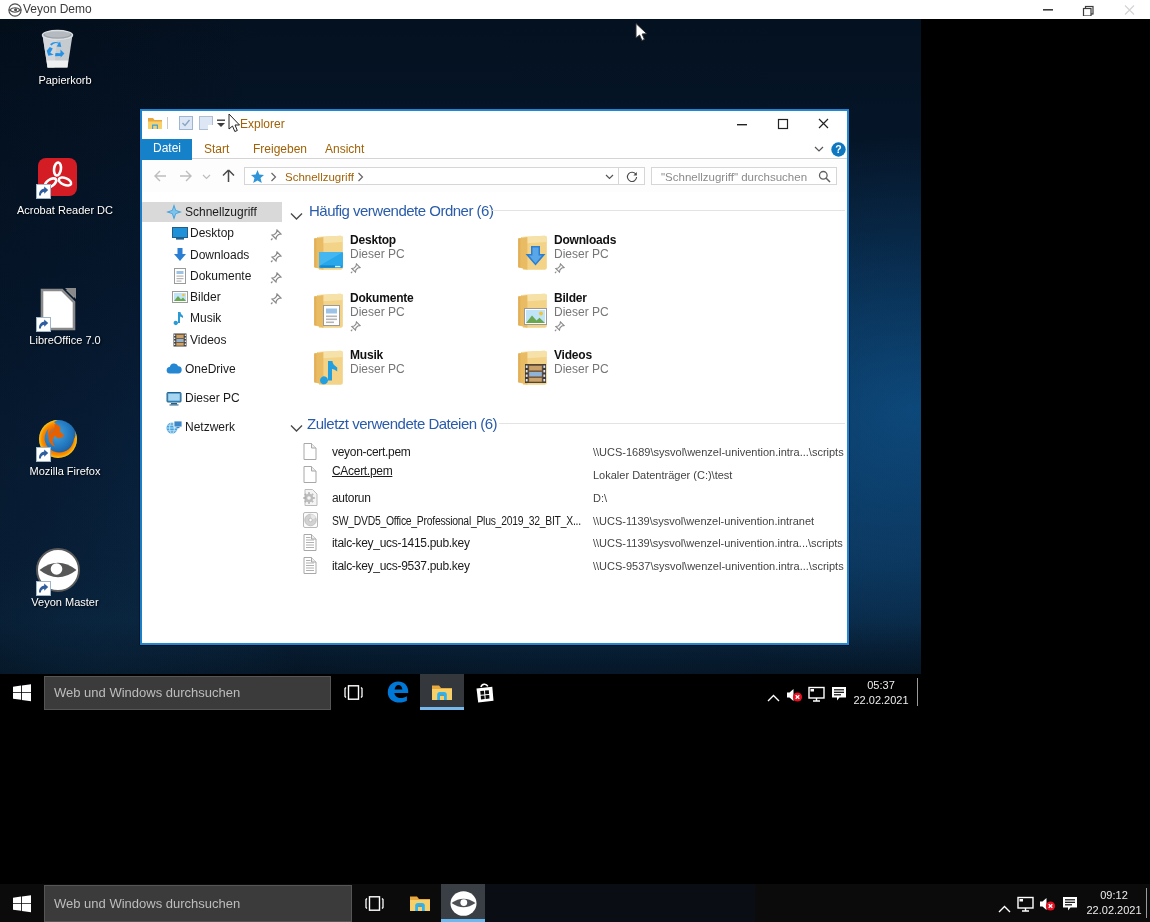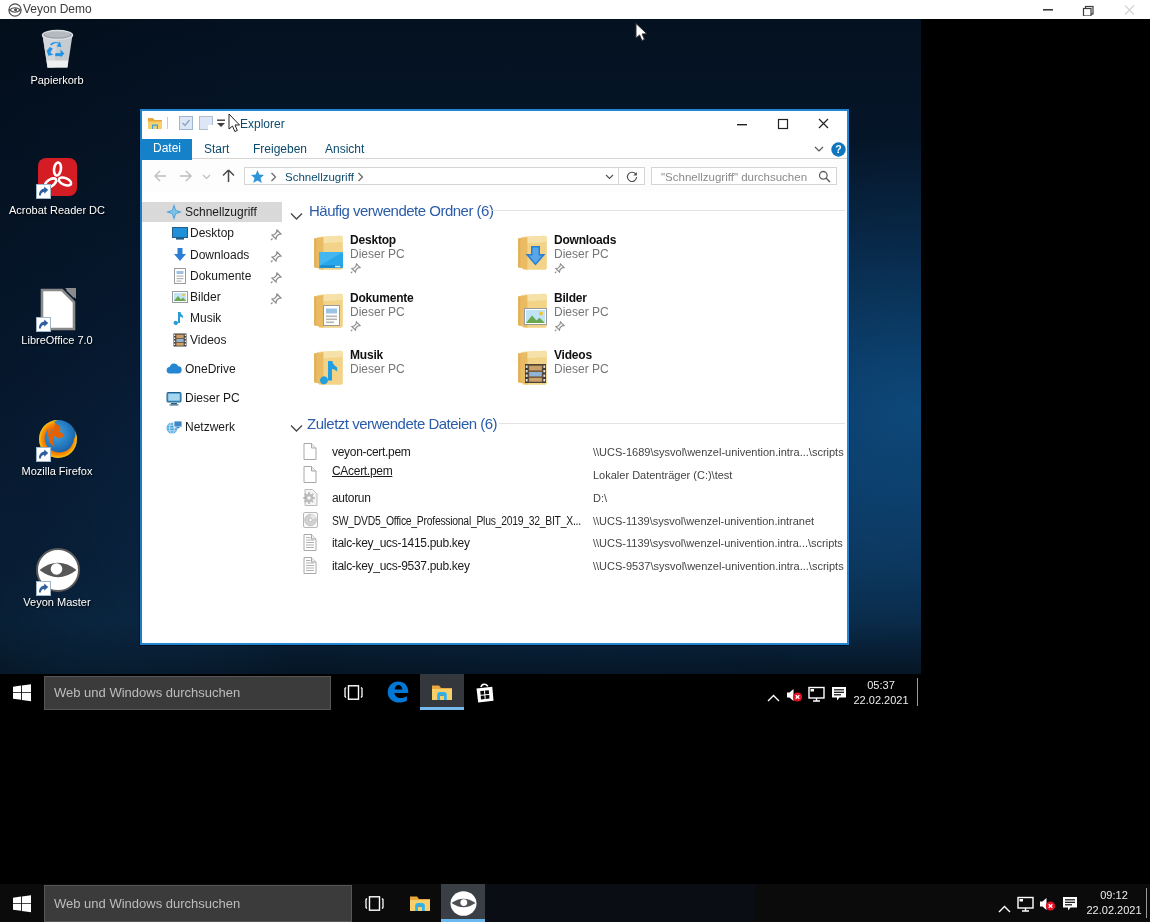--- a/index.html
+++ b/index.html
@@ -16,26 +16,26 @@
   #desktop { left:0; top:19px; width:921px; height:655px;
     background:
       linear-gradient(90deg, rgba(2,8,16,0.30), rgba(2,8,16,0) 28%),
       linear-gradient(0deg, rgba(2,8,16,0.40) 0%, rgba(2,8,16,0) 8%),
       radial-gradient(500px 380px at 915px 390px, rgba(17,108,178,0.50), rgba(17,108,178,0) 72%),
       radial-gradient(340px 220px at 70px 690px, rgba(28,105,165,0.38), rgba(28,105,165,0) 70%),
       radial-gradient(700px 420px at 600px 480px, rgba(16,90,150,0.22), rgba(16,90,150,0) 75%),
       linear-gradient(180deg, #041120 0%, #061930 38%, #08203c 62%, #0a2542 82%, #071b2e 100%);
   }
   .dlabel { position:absolute; color:#fff; font-size:11px; text-align:center;
-    text-shadow:1px 1px 2px rgba(0,0,0,0.9); white-space:nowrap; }
+    text-shadow:1px 1px 2px rgba(0,0,0,0.9); white-space:nowrap;margin-left:8px; }
 
   
   #win { left:140px; top:109px; width:709px; height:536px; background:#fff;
     border:2px solid #2086d6; border-left-color:#1a7ec9; box-shadow:-1px 0 0 rgba(2,8,18,0.6), 1px 0 0 rgba(2,8,18,0.4), 0 1px 0 rgba(0,0,0,0.55); }
-  .wtxt { position:absolute; font-size:12px; color:#0c4a6e; white-space:nowrap; }
+  .wtxt { position:absolute; font-size:12px; color:#a16207; white-space:nowrap; }
 
   #tabrow { left:0px; top:28px; width:705px; height:20px; background:#fff;
     border-bottom:1px solid #d4d4d4; }
   #dateitab { position:absolute; left:0; top:0; width:50px; height:33px; background:#1581c8;
     color:#fff; font-size:12px; text-align:center; line-height:19px; }
 
   #addrrow { left:0; top:49px; width:705px; height:32px; background:#fdfdfd; }
   .box { position:absolute; background:#fff; border:1px solid #d6d6d6; height:18px; top:56px; }
 
   .srow { position:absolute; left:0px; width:140px; height:20px; }

